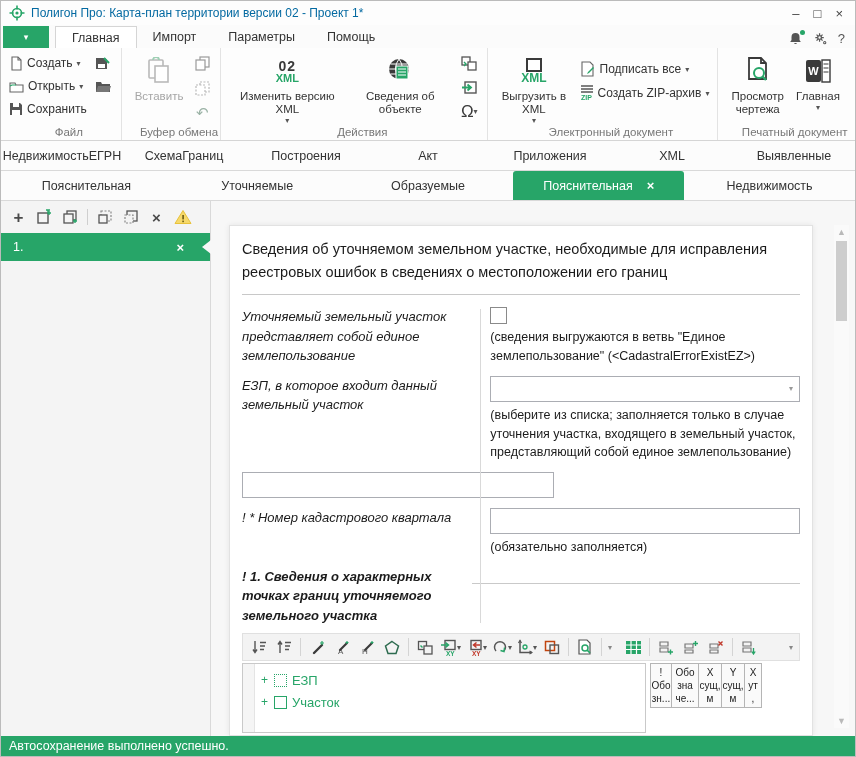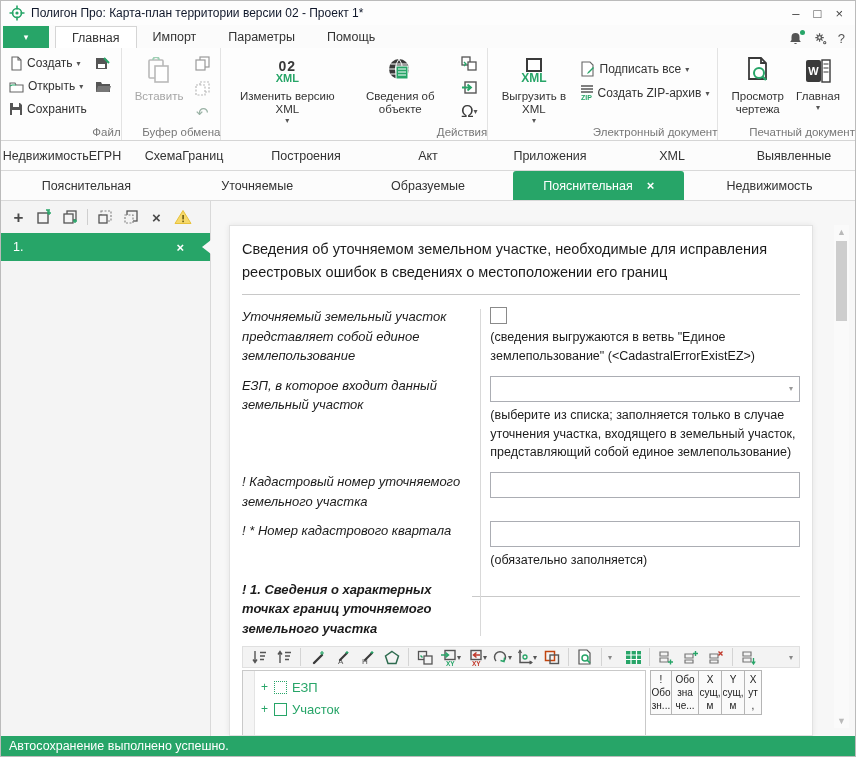--- a/index.html
+++ b/index.html
@@ -5,21 +5,21 @@
   * { margin:0; padding:0; box-sizing:border-box; }
   html,body { background:#e8e8e8; }
   body { font-family:"Liberation Sans", sans-serif; color:#222; }
   .window { position:relative; width:856px; height:757px; background:#fff; overflow:hidden;
             border:1px solid #bbb; }
 
   
   .titlebar { position:absolute; top:0; left:0; right:0; height:24px; background:#fdfdfd;
               display:flex; align-items:center; padding:0 6px; }
   .app-logo { width:16px; height:16px; margin:0 6px 0 2px; flex:0 0 auto; }
-  .title-text { font-size:12px; color:#0f172a; flex:1; white-space:nowrap; overflow:hidden; }
+  .title-text { font-size:12px; color:#0369a1; flex:1; white-space:nowrap; overflow:hidden; }
   .win-controls { display:flex; align-items:center; gap:14px; padding-right:6px; }
   .win-btn { font-size:13px; color:#444; line-height:1; cursor:default; }
 
   
   .menubar { position:absolute; top:24px; left:0; right:0; height:23px; background:#fbfbfb;
              display:flex; align-items:flex-end; }
   .app-menu-btn { width:46px; height:22px; background:#27A568; color:#fff; display:flex;
                   align-items:center; justify-content:center; font-size:9px; margin:0 6px 0 2px; }
   .menu-tab { height:22px; padding:0 16px; font-size:12.5px; color:#333; display:flex;
               align-items:center; }
@@ -28,21 +28,21 @@
   .bell-wrap { position:relative; width:15px; height:15px; }
   .bell-dot { position:absolute; top:-1px; right:-2px; width:5px; height:5px; border-radius:50%;
               background:#27A568; }
   .help-glyph { font-size:13px; color:#555; }
 
   
   .ribbon { position:absolute; top:47px; left:0; right:0; height:93px; background:#fdfdfd;
             border-bottom:1px solid #d5d5d5; display:flex; }
   .rgroup { position:relative; border-right:1px solid #e3e3e3; padding:5px 8px 18px 8px;
             display:flex; align-items:flex-start; }
-  .rgroup-label { position:absolute; bottom:2px; left:16px; right:0; text-align:right;
+  .rgroup-label { position:absolute; bottom:2px; left:16px; right:0; text-align:center;
                   font-size:11.5px; color:#777; white-space:nowrap; }
   .rcol { display:flex; flex-direction:column; gap:3px; }
   .rbtn-sm { display:flex; align-items:center; gap:4px; font-size:12px; color:#333; height:20px;
              white-space:nowrap; }
   .rbtn-lg { display:flex; flex-direction:column; align-items:center; justify-content:flex-start;
              font-size:11.5px; color:#333; text-align:center; padding:2px 5px; line-height:1.15;
              min-width:58px; }
   .rbtn-lg .ric { height:32px; display:flex; align-items:center; justify-content:center; margin-bottom:3px; }
   .rbtn-lg.disabled { color:#a6a6a6; }
   .dd { font-size:8px; color:#555; }
@@ -468,21 +468,20 @@
             <div class="ffield">
               <div class="combobox">
                 <span></span>
                 <span class="combo-arrow">▾</span>
               </div>
               <div class="fhint">(выберите из списка; заполняется только в случае уточнения участка, входящего в земельный участок, представляющий собой единое землепользование)</div>
             </div>
           </div>
 
           <div class="frow">
-            <div class="flabel">! Кадастровый номер уточняемого земельного участка</div>
             <div class="ffield">
               <input class="textinput" type="text" value="" style="">
             </div>
           </div>
 
           <div class="frow">
             <div class="flabel">! * Номер кадастрового квартала</div>
             <div class="ffield">
               <input class="textinput" type="text" value="" style="">
               <div class="fhint">(обязательно заполняется)</div>

